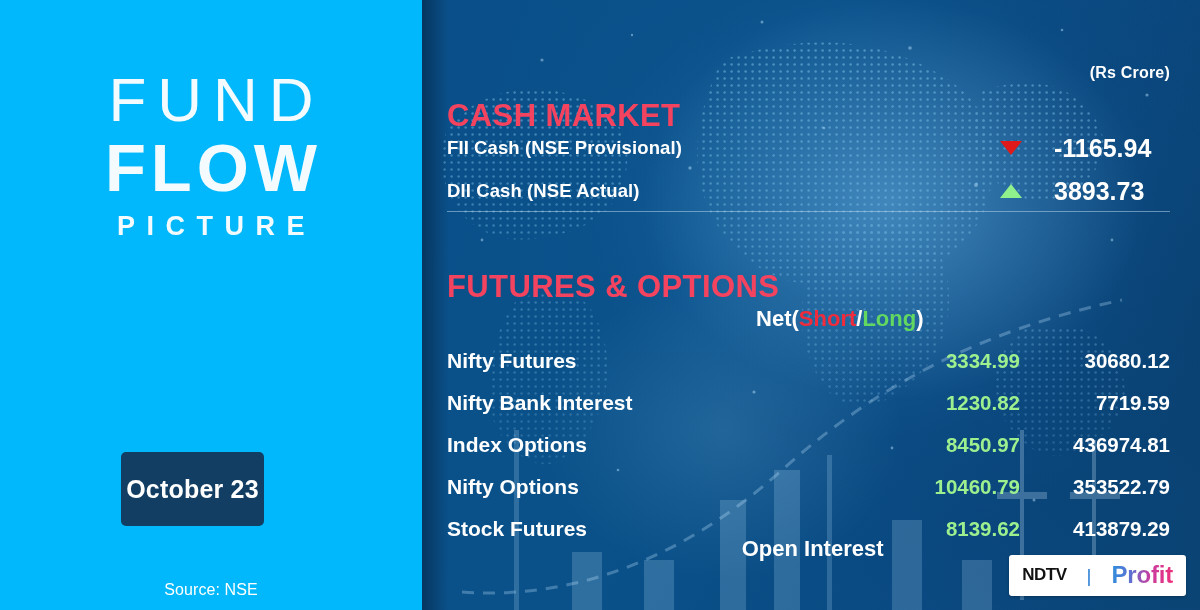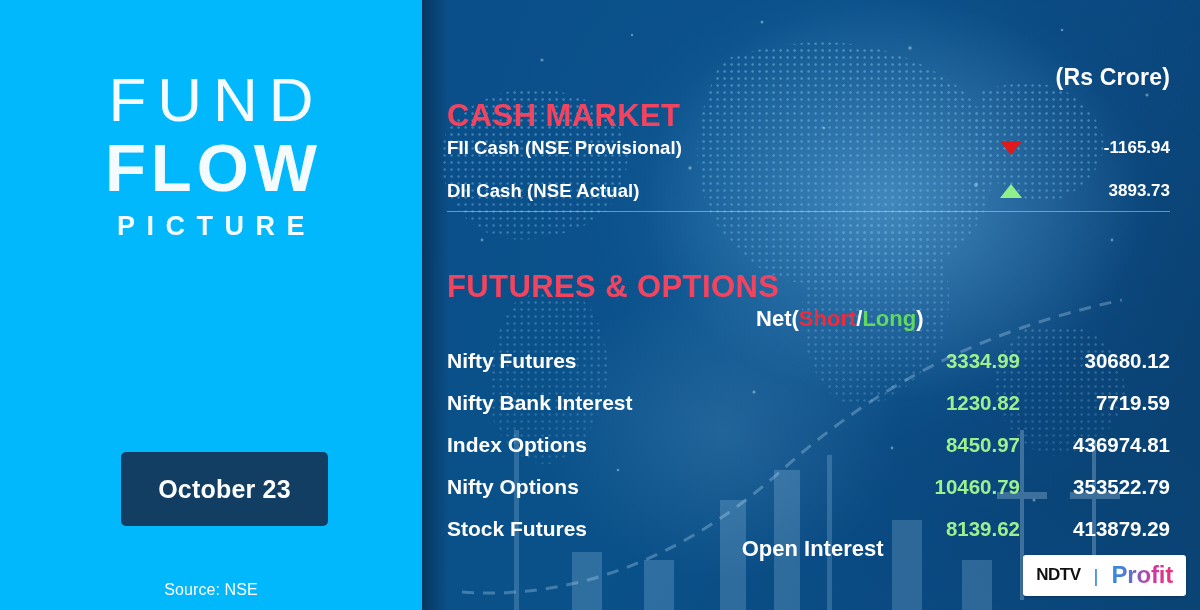--- a/index.html
+++ b/index.html
@@ -29,21 +29,21 @@
   .logo-flow {
     font-size:67px; font-weight:800; letter-spacing:5px;
     color:#f4fbff; line-height:1.0; margin-top:3px; text-indent:5px;
   }
   .logo-picture {
     font-size:27px; font-weight:600; letter-spacing:11.5px;
     color:#f4fbff; line-height:1.0; margin-top:12px; text-indent:11px;
   }
   .date-badge {
     position:absolute; left:121px; top:452px;
-    width:207px; height:74px; border-radius:5px;
+    width:143px; height:74px; border-radius:5px;
     background:#123e63; color:#ffffff;
     display:flex; align-items:center; justify-content:center;
     font-size:25px; font-weight:700; letter-spacing:0.2px;
   }
   .source-note {
     position:absolute; left:0; right:0; top:581px;
     text-align:center; color:#ffffff;
     font-size:16px; font-weight:400; letter-spacing:0.1px;
   }
 
@@ -61,21 +61,21 @@
     background:linear-gradient(90deg, rgba(3,34,62,0.55) 0%, rgba(3,34,62,0.0) 100%);
     pointer-events:none;
   }
   .bg-art { position:absolute; inset:0; pointer-events:none; }
 
   
   .content { position:absolute; inset:0; }
 
   .unit-label {
     position:absolute; right:30px; top:64px;
-    color:#ffffff; font-size:23px; font-weight:700; letter-spacing:0.2px;
+    color:#ffffff; font-size:16px; font-weight:700; letter-spacing:0.2px;
   }
 
   .sec-head {
     position:absolute; color:#f4435f;
     font-size:31px; font-weight:800; letter-spacing:0.4px;
   }
   .sec-head.cash { left:25px; top:98px; }
   .sec-head.fno  { left:25px; top:269px; }
 
   .row {
@@ -88,22 +88,22 @@
   }
   .row .arrow-cell {
     width:86px; flex:0 0 86px; display:flex; justify-content:center; align-items:center;
   }
   .tri {
     width:0; height:0; border-left:11px solid transparent; border-right:11px solid transparent;
   }
   .tri.down { border-top:14px solid #e01a1a; }
   .tri.up   { border-bottom:14px solid #90f08c; }
   .row .val {
-    width:116px; flex:0 0 116px; text-align:right;
-    color:#ffffff; font-size:17px; font-weight:700;
+    width:116px; flex:0 0 116px; text-align:left;
+    color:#ffffff; font-size:25px; font-weight:700;
   }
 
   .hr {
     position:absolute; left:25px; right:30px; height:1px;
     background:rgba(176,210,235,0.55);
   }
 
   
   .fno-head {
     position:absolute; left:25px; right:30px; top:306px; height:26px;
@@ -129,21 +129,21 @@
   .fno-row .oi {
     width:150px; flex:0 0 150px; text-align:right;
     color:#ffffff; font-size:20.5px; font-weight:700;
   }
 
   
   .brand-chip {
     position:absolute; right:14px; bottom:14px;
     background:#ffffff; border-radius:3px;
     padding:6px 13px 7px 13px;
-    display:flex; align-items:center; gap:13px;
+    display:flex; align-items:center; gap:20px;
     box-shadow:0 1px 3px rgba(0,0,0,0.25);
   }
   .brand-ndtv {
     font-size:17px; font-weight:800; letter-spacing:-0.5px;
     color:#111111; font-family:"Liberation Sans", sans-serif;
   }
   .brand-bar { color:#2a7fd4; font-size:19px; font-weight:400; line-height:1; }
   .brand-profit {
     font-size:24px; font-weight:800; letter-spacing:-0.2px;
     background:linear-gradient(95deg,#2f8fdd 0%, #5f6fd0 32%, #c93ca0 62%, #ef2f7a 100%);

